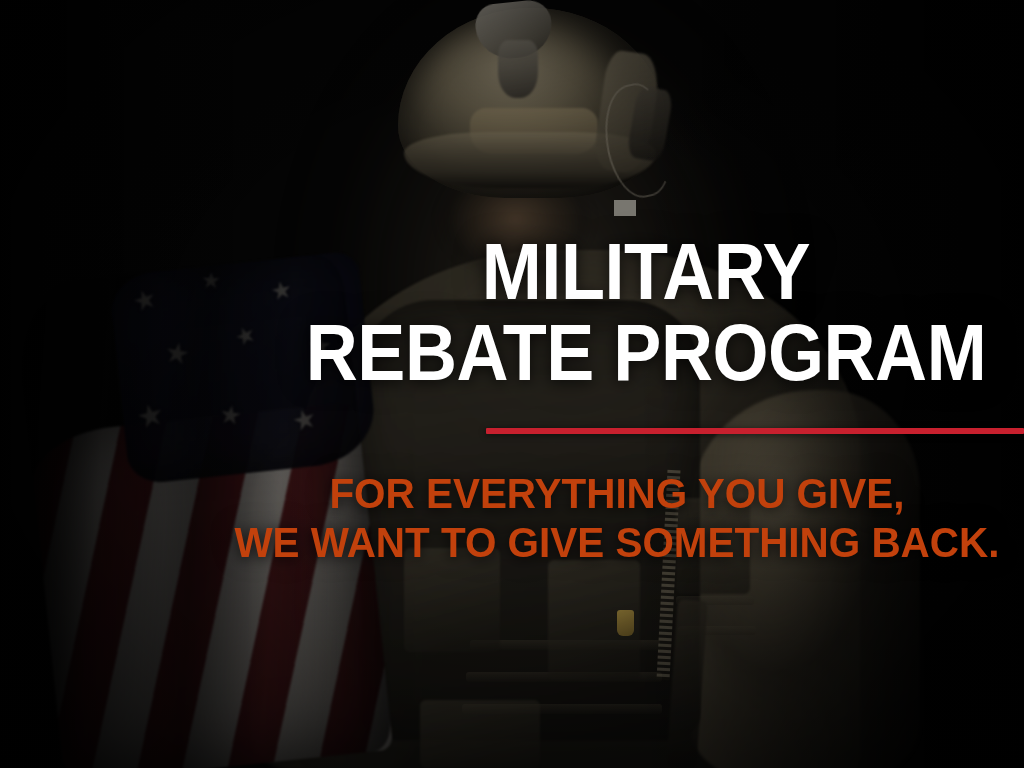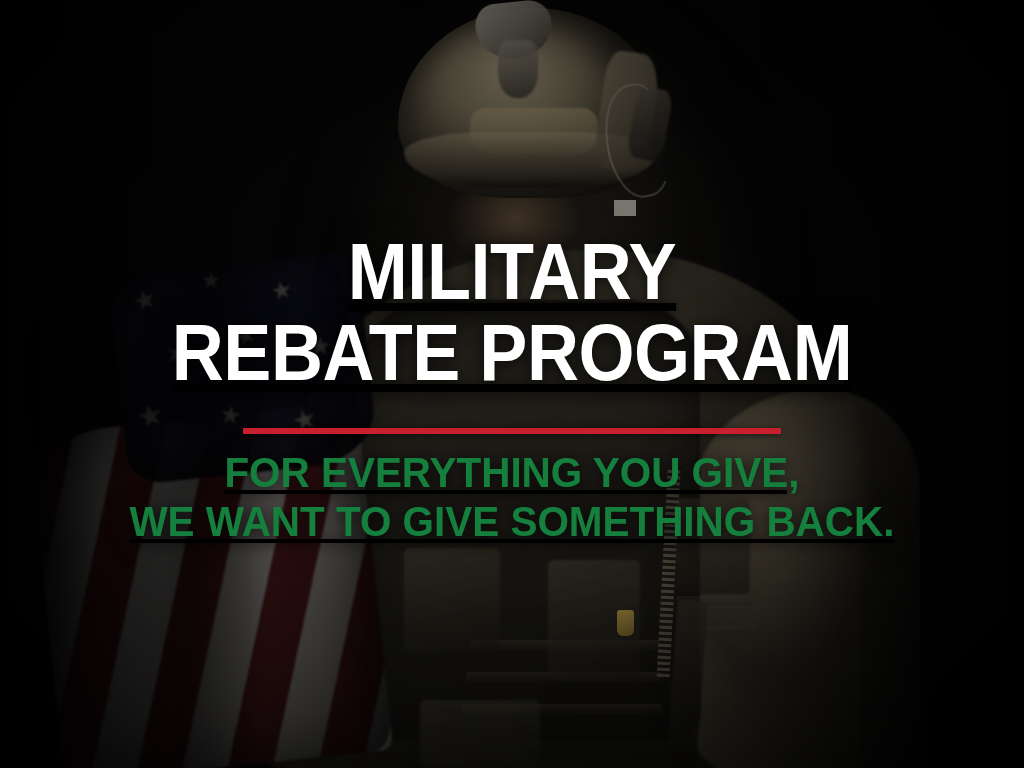--- a/index.html
+++ b/index.html
@@ -276,24 +276,23 @@
       radial-gradient(ellipse 74% 82% at 50% 46%, rgba(0,0,0,0) 34%, rgba(0,0,0,.55) 74%, rgba(0,0,0,.92) 100%),
       linear-gradient(90deg, rgba(0,0,0,.92) 0%, rgba(0,0,0,.2) 16%, rgba(0,0,0,0) 34%, rgba(0,0,0,0) 62%, rgba(0,0,0,.42) 84%, rgba(0,0,0,.95) 100%);
   }
 
   
   .content {
     position: absolute;
     inset: 0;
     display: flex;
     flex-direction: column;
-    align-items: center;
+    align-items: flex-end;
     justify-content: flex-start;
     text-align: center;
-    text-decoration: underline;
   }
 
   .headline {
     color: #ffffff;
     font-weight: 700;
     letter-spacing: -0.5px;
     line-height: .93;
     text-shadow: 0 2px 14px rgba(0,0,0,.62), 0 0 34px rgba(0,0,0,.45);
   }
   .headline .l1 {
@@ -311,25 +310,25 @@
 
   .rule {
     height: 6px;
     width: 538px;
     margin-top: 16px;
     border-radius: 1px;
     box-shadow: 0 1px 6px rgba(0,0,0,.55);
   }
 
   .subhead {
-    color: #15803d;
+    color: #c2410c;
     font-weight: 700;
     line-height: 1.06;
     letter-spacing: 0px;
-    margin-top: 16px;
+    margin-top: 37px;
     text-shadow: 0 2px 12px rgba(0,0,0,.6), 0 0 26px rgba(0,0,0,.4);
   }
   .subhead .s1 {
     display: block;
     font-size: 43px;
     transform: scaleX(.94);
   }
   .subhead .s2 {
     display: block;
     font-size: 43px;

